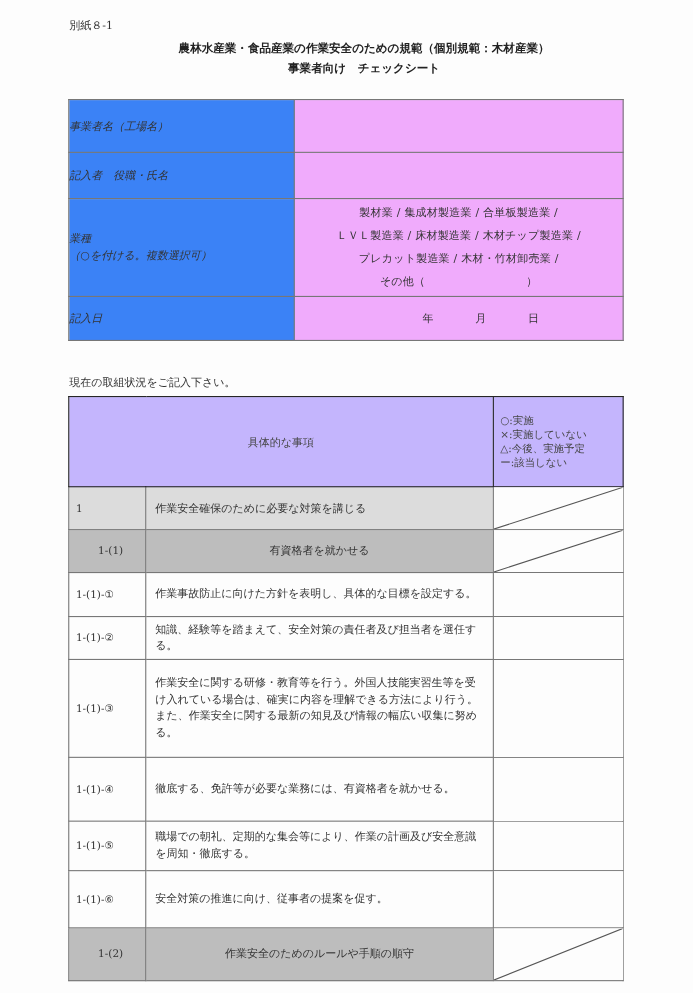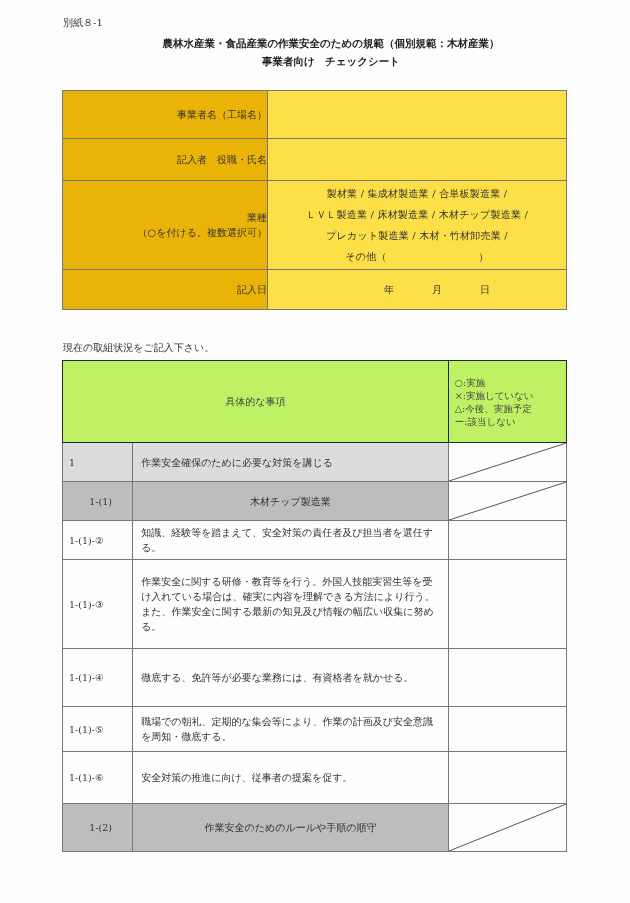--- a/index.html
+++ b/index.html
@@ -43,26 +43,27 @@
       border-collapse: collapse;
       font-size: 10px;
     }
     .info-table td {
       border: 1.5px solid #777;
       padding: 0;
       vertical-align: middle;
     }
     .info-table td.label {
       width: 204px;
-      background: #eab308;
-      text-align: right;
-      color: #333;
+      background: #3b82f6;
+      text-align: left;
+      color: #333;
+      font-style: italic;
     }
     .info-table td.value {
-      background: #fde047;
+      background: #f0abfc;
       text-align: center;
       color: #333;
     }
     .row-business { height: 48px; }
     .row-writer { height: 42px; }
     .row-industry { height: 89px; }
     .row-date { height: 40px; }
     .industry-line {
       line-height: 21px;
       font-size: 10px;
@@ -92,21 +93,21 @@
       border-collapse: collapse;
       font-size: 10px;
       table-layout: fixed;
     }
     .check-table td, .check-table th {
       border: 1.5px solid #777;
       padding: 0;
       vertical-align: middle;
     }
     .check-table th {
-      background: #bef264;
+      background: #c4b5fd;
       color: #454545;
       font-weight: normal;
       height: 81px;
       border-color: #262626;
       margin-top: 36px;
     }
     .check-table th.head-status {
       border-left: 1.5px solid #555;
       text-align: left;
       padding-left: 6px;
@@ -206,26 +207,31 @@
     <td class="num">1</td>
     <td class="desc">作業安全確保のために必要な対策を講じる</td>
     <td class="status">
       <svg class="diag" viewBox="0 0 100 100" preserveAspectRatio="none">
             <line x1="0" y1="100" x2="100" y2="0" stroke="#555" stroke-width="1" vector-effect="non-scaling-stroke"></line>
           </svg>
     </td>
   </tr>
   <tr class="cat-2" style="height:39px">
     <td class="num">1-(1)</td>
-    <td class="desc">木材チップ製造業</td>
+    <td class="desc">有資格者を就かせる</td>
     <td class="status">
       <svg class="diag" viewBox="0 0 100 100" preserveAspectRatio="none">
             <line x1="0" y1="100" x2="100" y2="0" stroke="#555" stroke-width="1" vector-effect="non-scaling-stroke"></line>
           </svg>
     </td>
+  </tr>
+  <tr class="item" style="height:40px">
+    <td class="num">1-(1)-①</td>
+    <td class="desc">作業事故防止に向けた方針を表明し、具体的な目標を設定する。</td>
+    <td class="status"></td>
   </tr>
   <tr class="item" style="height:39px">
     <td class="num">1-(1)-②</td>
     <td class="desc">知識、経験等を踏まえて、安全対策の責任者及び担当者を選任する。</td>
     <td class="status"></td>
   </tr>
   <tr class="item" style="height:89px">
     <td class="num">1-(1)-③</td>
     <td class="desc">作業安全に関する研修・教育等を行う。外国人技能実習生等を受け入れている場合は、確実に内容を理解できる方法により行う。また、作業安全に関する最新の知見及び情報の幅広い収集に努める。</td>
     <td class="status"></td>

